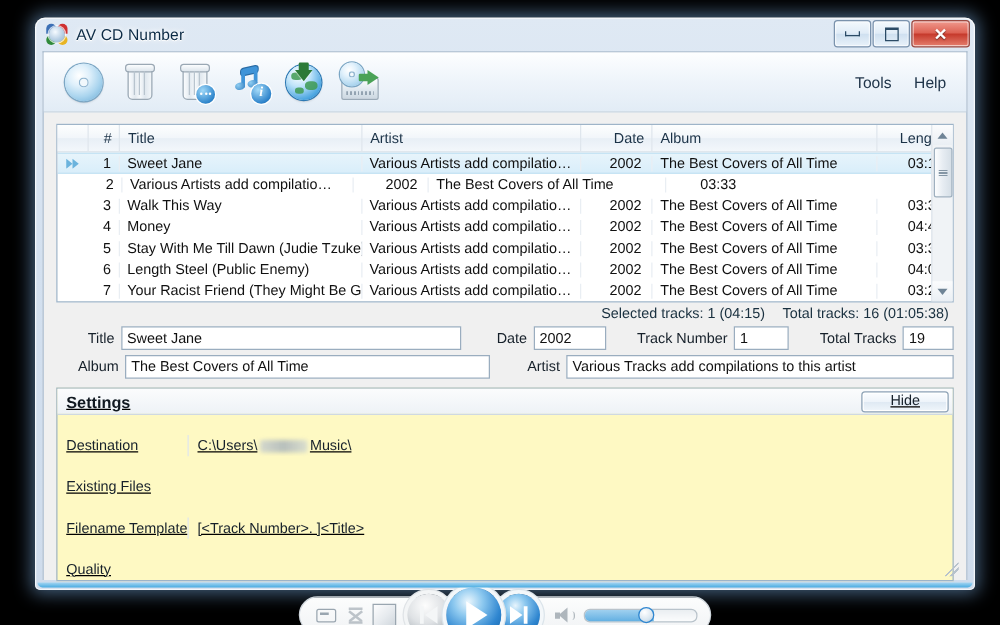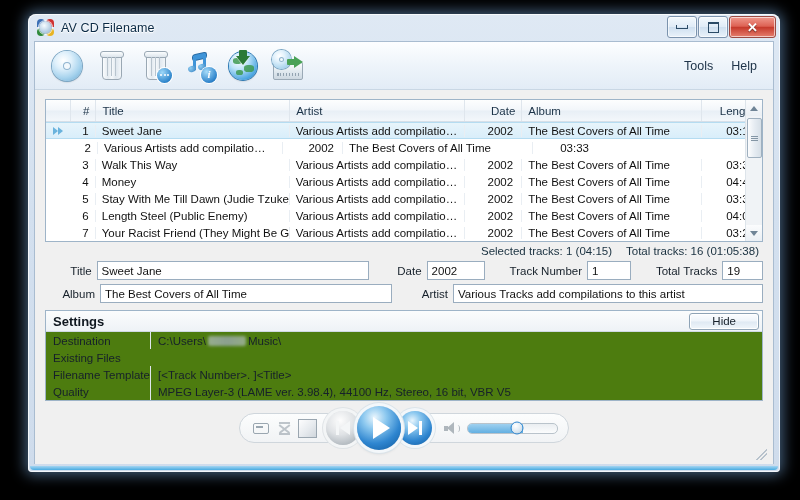--- a/index.html
+++ b/index.html
@@ -286,37 +286,38 @@
   .lbl { font-size: 11.5px; color: #16202a; text-align: right; padding-right: 5px; white-space:nowrap;}
   .tbox {
     border: 1px solid #9aadbf; background: #fff; height: 19px;
     font-size: 11.5px; color: #111; display:flex; align-items:center;
     padding: 0 4px; box-sizing: border-box; overflow:hidden; white-space:nowrap;
   }
 
   
   .settings {
     flex: none; margin: 7px 10px 0 10px;
-    border: 1px solid #9eb4c8; background: #4d7c0f;
+    border: 1px solid #9eb4c8; background: #fef9c3;
     box-sizing: border-box;
+    text-decoration: underline;
   }
   .settings-head {
     height: 20px; display:flex; align-items:center; justify-content:space-between;
     background: linear-gradient(to bottom,#fbfcfd,#eef2f6);
     border-bottom: 1px solid #cfd9e2; padding: 0 3px 0 7px;
   }
   .settings-title { font-size: 13px; font-weight: bold; color: #101820; }
   .hide-btn {
     font-size: 11.5px; color: #16202a;
     border: 1px solid #8ea3b6; border-radius: 3px;
     background: linear-gradient(to bottom,#fbfdff 0%,#eef4fa 48%,#dfe9f3 52%,#f0f6fb 100%);
     padding: 1px 22px; line-height: 13px;
     box-shadow: 0 0 0 1px #fff inset;
   }
-  .set-row { display: flex; height: 17px; align-items: center; font-size: 11.5px; color: #16202a;}
+  .set-row { display: flex; height: 17px; align-items: center; font-size: 11.5px; color: #16202a; margin-top: 16px;}
   .set-key { width: 104px; padding-left: 7px; box-sizing: border-box; white-space:nowrap;}
   .set-val { flex: 1; border-left: 1px solid #dfe6ed; padding-left: 7px; height: 17px; display:flex; align-items:center; white-space:nowrap; overflow:hidden;}
   .redacted {
     display:inline-block; width:38px; height:10px; margin:0 2px;
     background: linear-gradient(to right, rgba(190,200,210,.65), rgba(160,172,186,.75), rgba(195,205,214,.6));
     filter: blur(1.6px); border-radius:2px; vertical-align:-1px;
   }
 
   
   .player-area { flex: 1; position: relative; }
@@ -410,21 +411,21 @@
   <div class="window">
 
     <div class="titlebar">
       <div class="app-icon">
         <span class="q q1"></span>
           <span class="q q2"></span>
           <span class="q q3"></span>
           <span class="q q4"></span>
         <span class="disc"></span>
       </div>
-      <div class="title-text">AV CD Filename</div>
+      <div class="title-text">AV CD Number</div>
       <div class="caption-buttons">
         <div class="cap">
             <span class="glyph-min"></span>
           </div>
         <div class="cap">
             <span class="glyph-max"></span>
           </div>
         <div class="cap close">
             <span class="glyph-close">✕</span>
           </div>
@@ -642,21 +643,20 @@
             </div>
             <div class="set-row">
               <div class="set-key">Existing Files</div>
             </div>
             <div class="set-row">
               <div class="set-key">Filename Template</div>
               <div class="set-val">[&lt;Track Number&gt;. ]&lt;Title&gt;</div>
             </div>
             <div class="set-row">
               <div class="set-key">Quality</div>
-              <div class="set-val">MPEG Layer-3 (LAME ver. 3.98.4), 44100 Hz, Stereo, 16 bit, VBR V5</div>
             </div>
           </div>
       </div>
 
       <div class="player-area">
         <div class="player">
           <div class="pbtn-small">
             <span class="pl-mini-window"></span>
           </div>
           <div class="pbtn-small">

